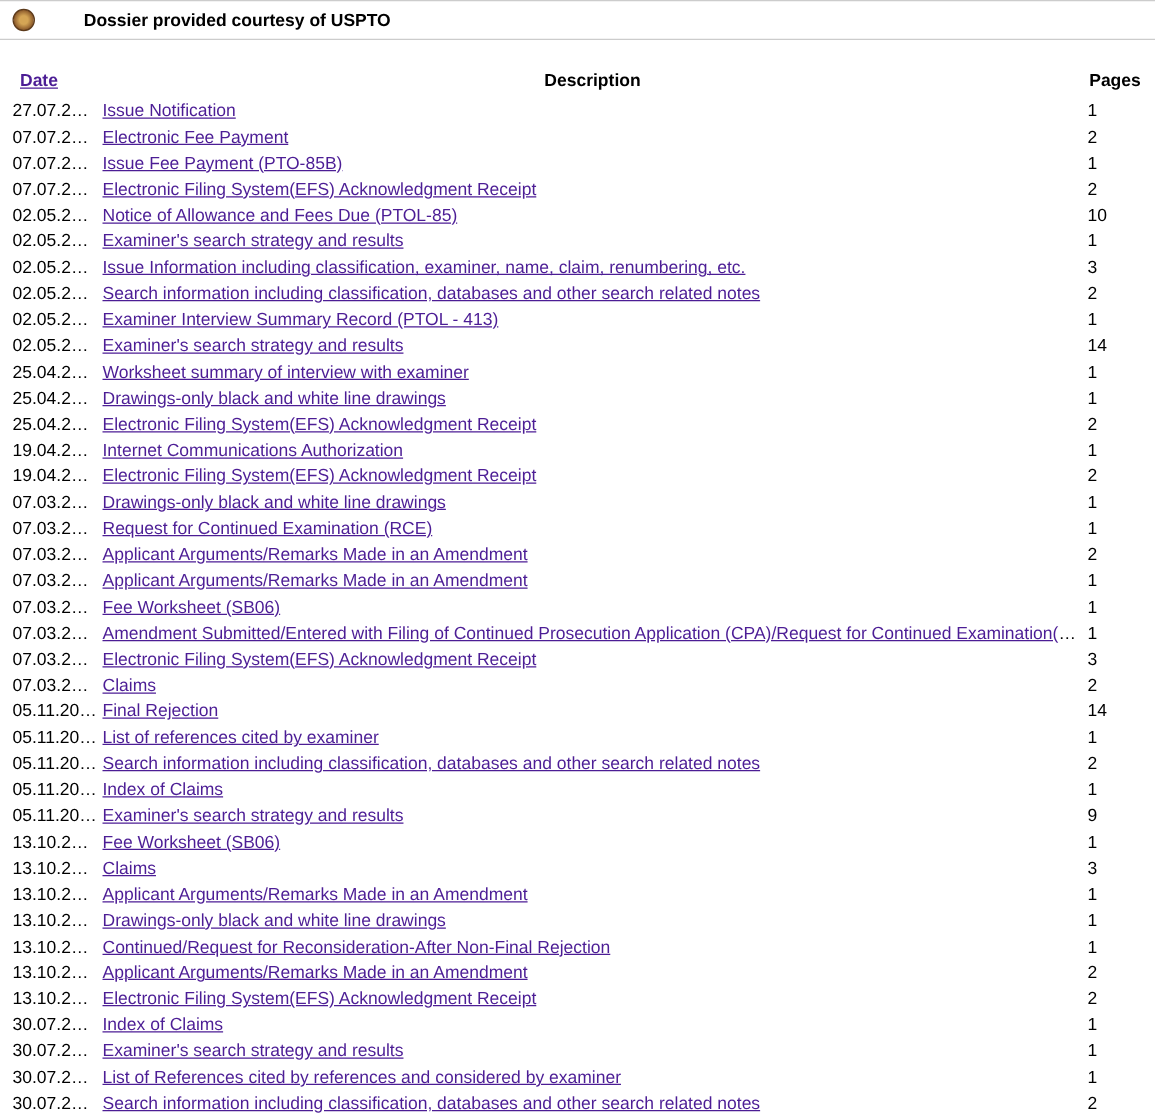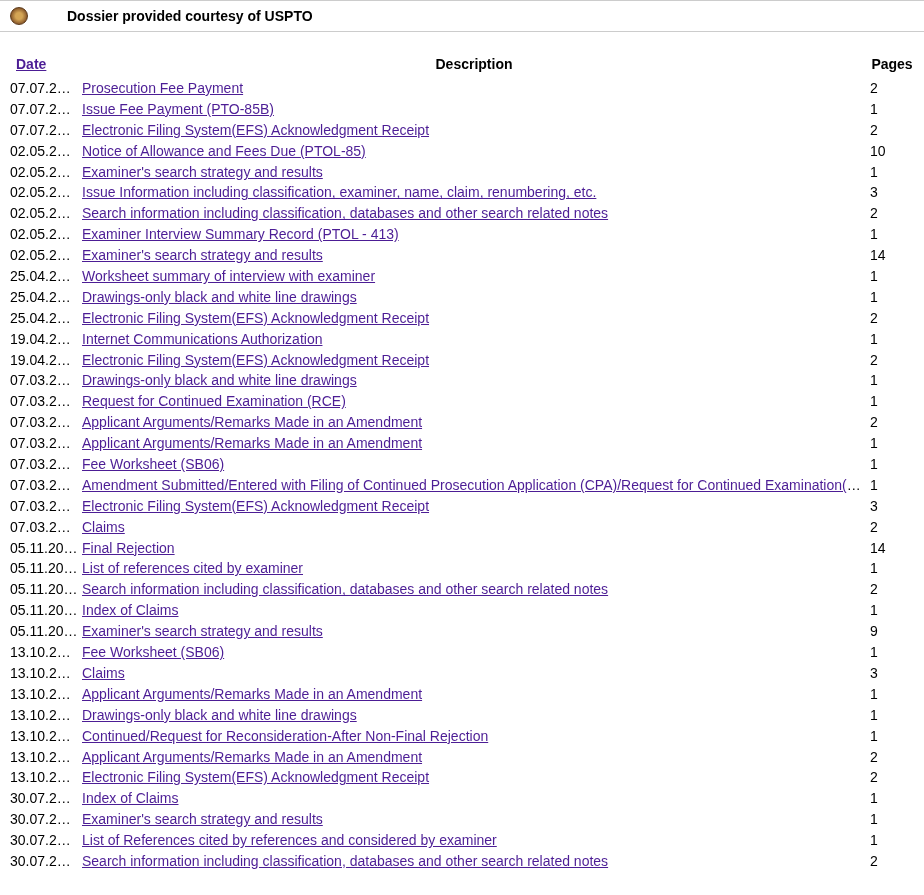--- a/index.html
+++ b/index.html
@@ -84,22 +84,27 @@
       <tr>
         <th class="col-date">
           <a class="hlink">Date</a>
         </th>
         <th class="col-desc">Description</th>
         <th class="col-pages">Pages</th>
       </tr>
     </thead>
     <tbody id="rows-body">
         <tr>
+          <td class="date-cell">27.07.2022</td>
+          <td class="desc-cell"><a class="hlink">Issue Notification</a></td>
+          <td class="pages-cell">1</td>
+        </tr>
+        <tr>
           <td class="date-cell">07.07.2022</td>
-          <td class="desc-cell"><a class="hlink">Prosecution Fee Payment</a></td>
+          <td class="desc-cell"><a class="hlink">Electronic Fee Payment</a></td>
           <td class="pages-cell">2</td>
         </tr>
         <tr>
           <td class="date-cell">07.07.2022</td>
           <td class="desc-cell"><a class="hlink">Issue Fee Payment (PTO-85B)</a></td>
           <td class="pages-cell">1</td>
         </tr>
         <tr>
           <td class="date-cell">07.07.2022</td>
           <td class="desc-cell"><a class="hlink">Electronic Filing System(EFS) Acknowledgment Receipt</a></td>

